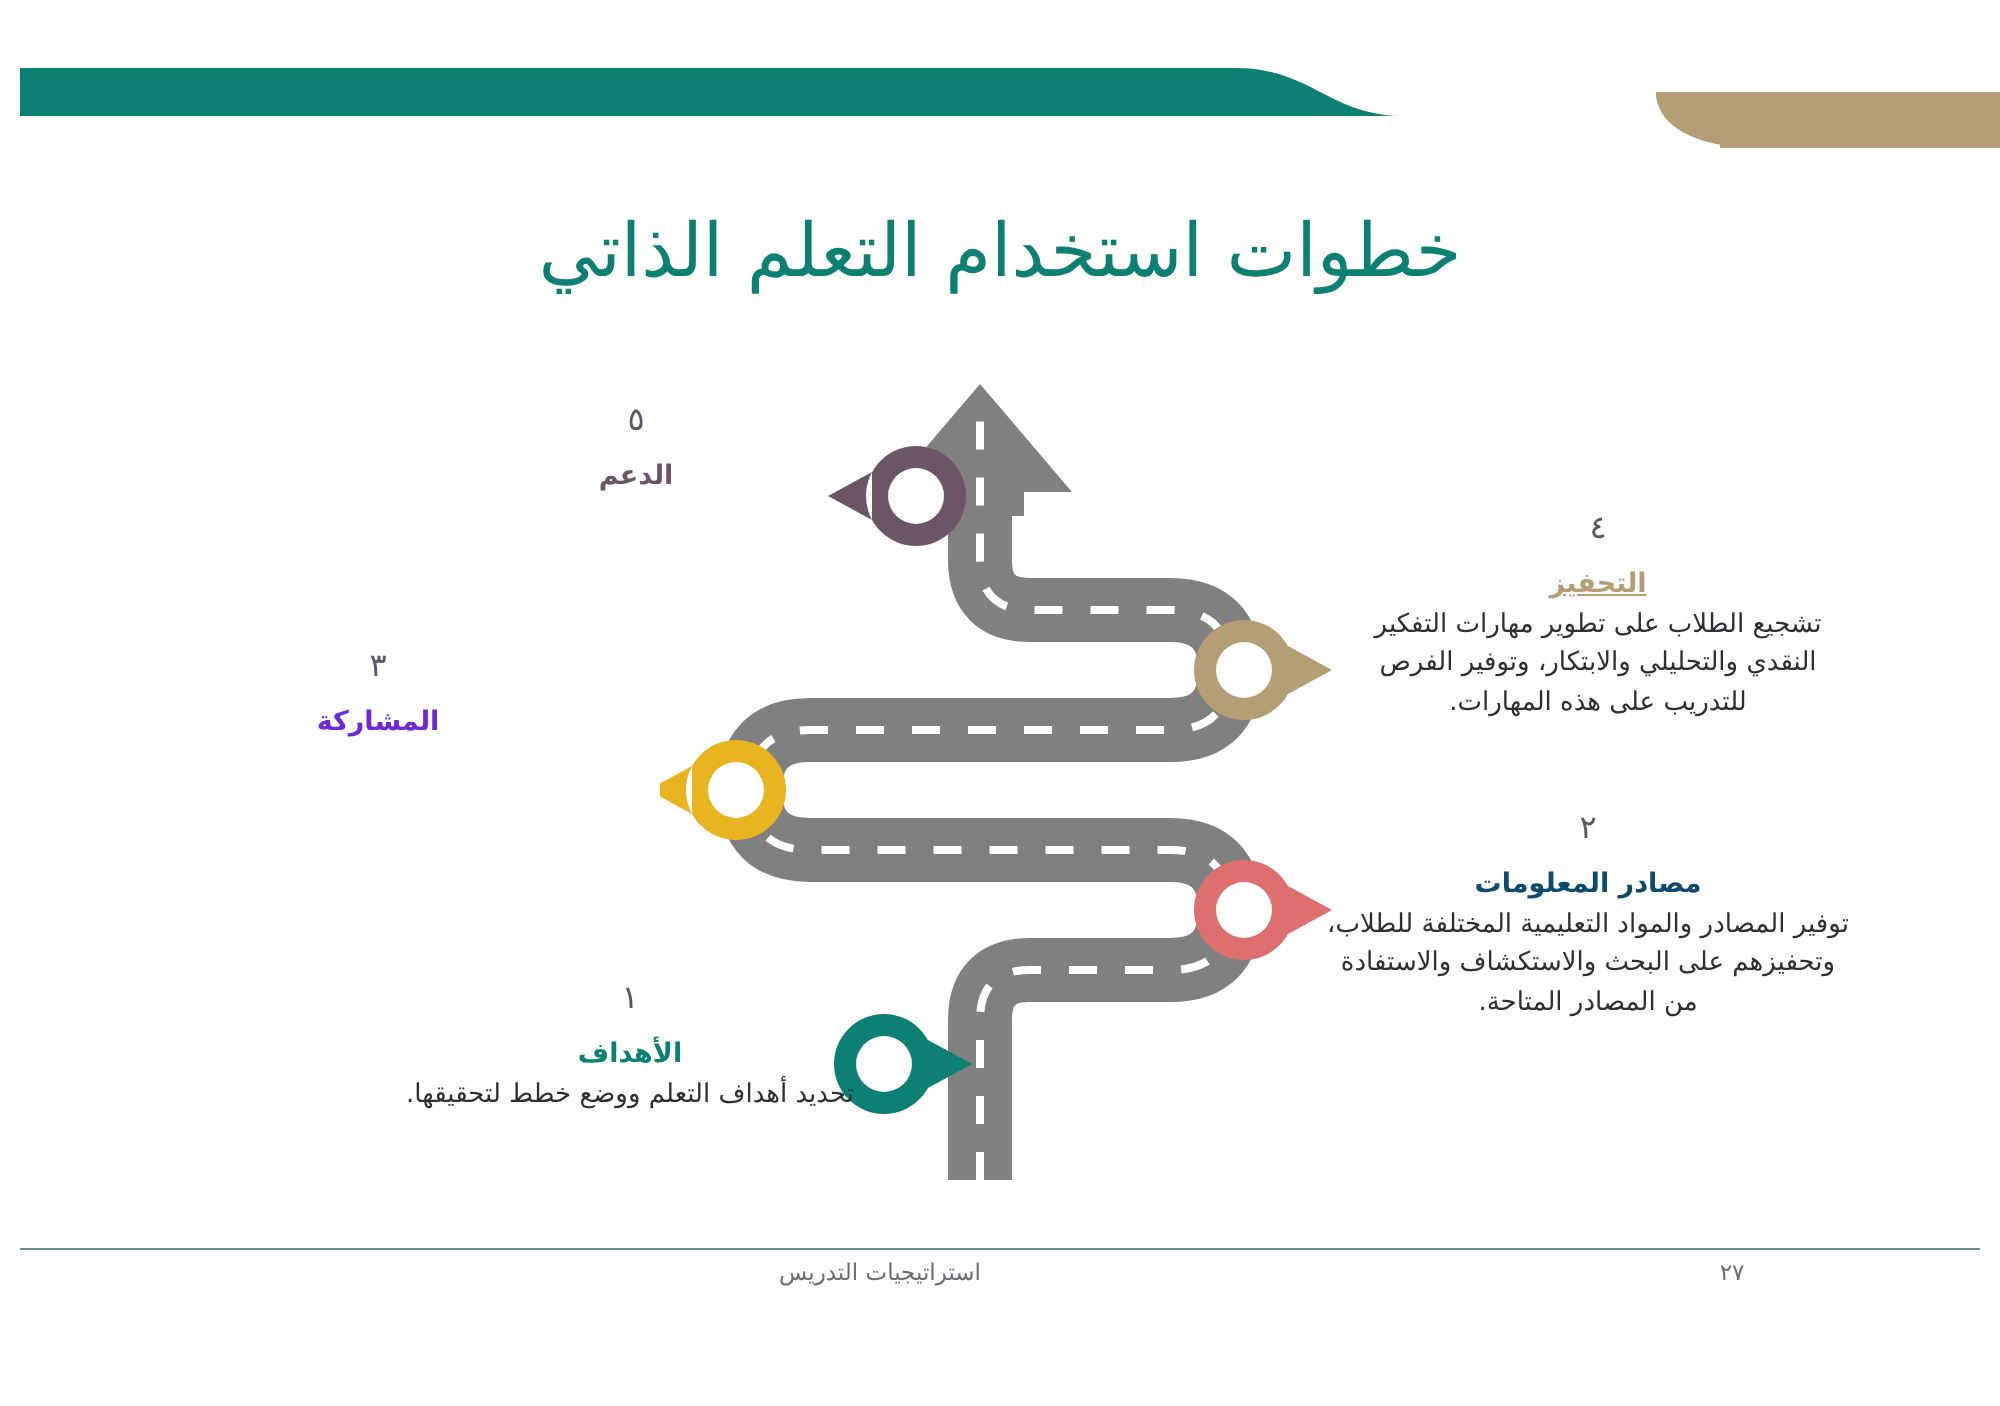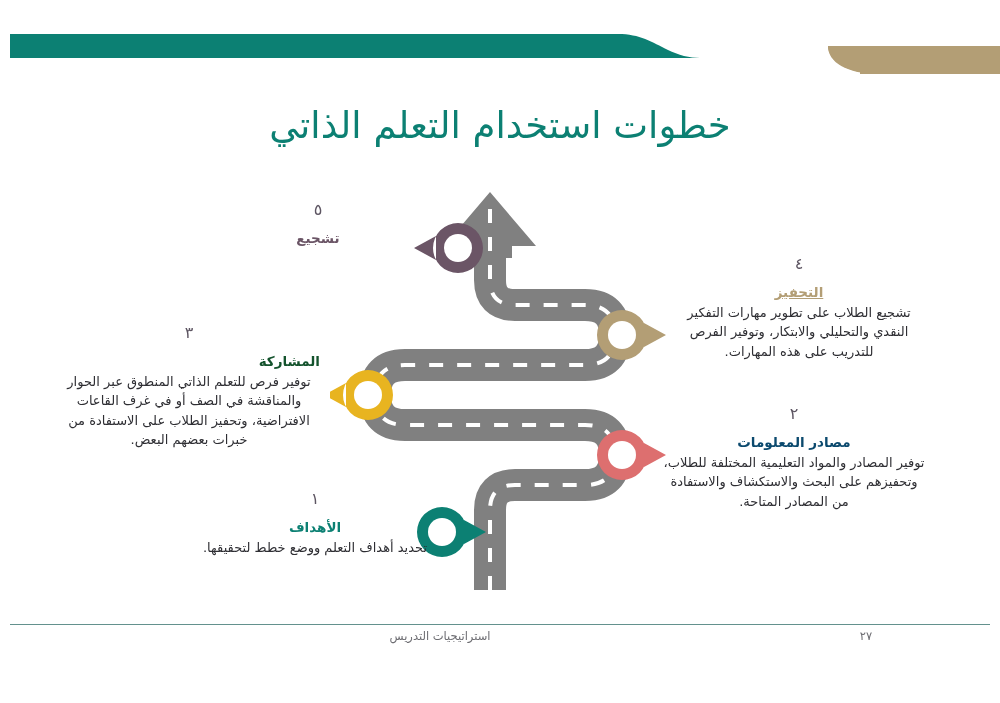--- a/index.html
+++ b/index.html
@@ -189,33 +189,32 @@
       <g transform="translate(112,352)">
         <path fill="#0c8073" d="M0,0 m0,-25 a25,25 0 1,1 0,50 a25,25 0 1,1 0,-50
                  M22,-12 L44,0 L22,12 Z"></path>
         <circle cx="0" cy="0" r="14" fill="#ffffff"></circle>
       </g>
     </svg>
   </div>
 
   <div class="step" id="step-5">
     <div class="step-num">٥</div>
-    <div class="step-title" style="color:#6b5566;">تشجيع</div>
+    <div class="step-title" style="color:#6b5566;">الدعم</div>
   </div>
 
   <div class="step" id="step-4">
     <div class="step-num">٤</div>
     <div class="step-title" style="color:#b39e75;text-decoration:underline;">التحفيز</div>
     <div class="step-body">تشجيع الطلاب على تطوير مهارات التفكير النقدي والتحليلي والابتكار، وتوفير الفرص للتدريب على هذه المهارات.</div>
   </div>
 
   <div class="step" id="step-3">
     <div class="step-num">٣</div>
-    <div class="step-title" style="color:#14532d;text-align:right;">المشاركة</div>
-    <div class="step-body">توفير فرص للتعلم الذاتي المنطوق عبر الحوار والمناقشة في الصف أو في غرف القاعات الافتراضية، وتحفيز الطلاب على الاستفادة من خبرات بعضهم البعض.</div>
+    <div class="step-title" style="color:#6d28d9;">المشاركة</div>
   </div>
 
   <div class="step" id="step-2">
     <div class="step-num">٢</div>
     <div class="step-title" style="color:#0c4a6e;">مصادر المعلومات</div>
     <div class="step-body">توفير المصادر والمواد التعليمية المختلفة للطلاب، وتحفيزهم على البحث والاستكشاف والاستفادة من المصادر المتاحة.</div>
   </div>
 
   <div class="step" id="step-1">
     <div class="step-num">١</div>

